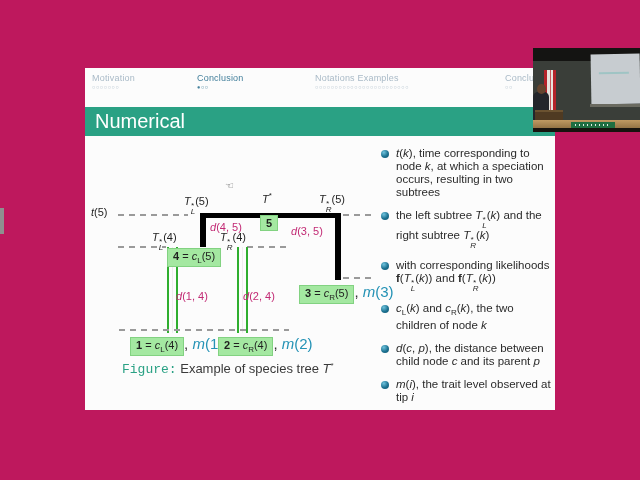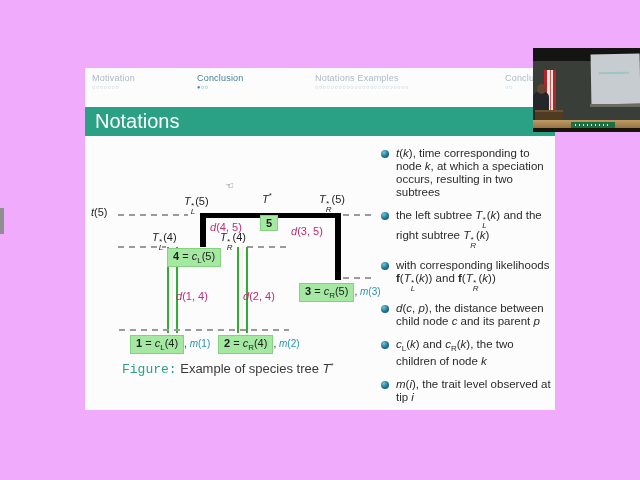--- a/index.html
+++ b/index.html
@@ -1,16 +1,16 @@
 <!DOCTYPE html>
 <html><head>
 <meta charset="utf-8">
 <style>
   html,body{margin:0;padding:0;background:#000;}
-  .stage{position:relative;width:640px;height:480px;background:#f0abfc;overflow:hidden;
+  .stage{position:relative;width:640px;height:480px;background:#be185d;overflow:hidden;
          font-family:"Liberation Sans",sans-serif;color:#222;}
   
   .slide{position:absolute;left:85px;top:68px;width:470px;height:342px;background:#fcfcfc;overflow:hidden;}
   
   .nav-item{position:absolute;top:5px;}
   .nav-label{font-size:9px;color:#a9bac7;letter-spacing:0.2px;}
   .nav-dots{font-size:5.5px;letter-spacing:0.6px;color:#b4c3ce;margin-top:1px;}
   .nav-item.active .nav-label{color:#44809c;}
   .nav-item.active .nav-dots{color:#44809c;}
   
@@ -21,21 +21,21 @@
   .dash{position:absolute;height:2px;
         background:repeating-linear-gradient(90deg,#9a9a9a 0 6px,transparent 6px 11px);}
   .thick{position:absolute;background:#000;}
   .gl{position:absolute;width:7px;border-left:2px solid #2fae2f;border-right:2px solid #2fae2f;
       background:linear-gradient(#eee,#eee) center/1px 100% no-repeat;}
   .tlabel{position:absolute;font-size:11px;color:#1f1f1f;white-space:nowrap;}
   .dlabel{position:absolute;font-size:11px;color:#c22a74;white-space:nowrap;}
   .gbox{display:inline-block;background:#a4e8a1;border:1px solid rgba(70,170,70,.35);
         padding:1px 5px;font-size:11px;color:#1f1f1f;white-space:nowrap;}
   .brow{position:absolute;white-space:nowrap;font-size:11px;}
-  .mlab{color:#2492b5;font-size:10px;}
+  .mlab{color:#2492b5;font-size:15px;}
   .cm{color:#333;}
   .cursor{position:absolute;font-size:10px;color:#666;}
   .caption{position:absolute;font-size:13px;color:#3a3a3a;white-space:nowrap;}
   .caption .fig{color:#2aa184;font-family:Liberation Mono, monospace;}
   
   i{font-style:italic;}
   sub{font-size:8px;}
   sup{font-size:8px;}
   .ss{display:inline-flex;flex-direction:column;align-items:flex-start;font-size:8px;
       line-height:6px;vertical-align:-3px;font-style:italic;}
@@ -81,21 +81,21 @@
     <div class="nav-item" style="left:230px">
       <div class="nav-label">Notations Examples</div>
       <div class="nav-dots">○○○○○○○○○○○○○○○○○○○○○○○○</div>
     </div>
     <div class="nav-item" style="left:420px">
       <div class="nav-label">Conclusion</div>
       <div class="nav-dots">○○</div>
     </div>
 
     <div class="band">
-      <div class="title">Notations</div>
+      <div class="title">Numerical</div>
     </div>
 
     <div class="diagram">
       <span class="tlabel" style="left:6px;top:138px"><i>t</i>(5)</span>
       <div class="dash" style="left:33px;top:146px;width:70px"></div>
       <div class="dash" style="left:258px;top:146px;width:30px"></div>
 
       <span class="cursor" style="left:140px;top:112px">☜</span>
       <span class="tlabel" style="left:99px;top:127px"><i>T</i><span class="ss">
             <span>*</span>
@@ -164,25 +164,25 @@
         <span class="btext">with corresponding likelihoods <b>f</b>(<i>T</i><span class="ss">
               <span>*</span>
               <span>L</span>
             </span>(<i>k</i>)) and <b>f</b>(<i>T</i><span class="ss">
               <span>*</span>
               <span>R</span>
             </span>(<i>k</i>))</span>
       </div>
       <div class="bullet-item">
         <span class="bdot"></span>
+        <span class="btext"><i>c</i><sub>L</sub>(<i>k</i>) and <i>c</i><sub>R</sub>(<i>k</i>), the two children of node <i>k</i></span>
+      </div>
+      <div class="bullet-item">
+        <span class="bdot"></span>
         <span class="btext"><i>d</i>(<i>c</i>, <i>p</i>), the distance between child node <i>c</i> and its parent <i>p</i></span>
-      </div>
-      <div class="bullet-item">
-        <span class="bdot"></span>
-        <span class="btext"><i>c</i><sub>L</sub>(<i>k</i>) and <i>c</i><sub>R</sub>(<i>k</i>), the two children of node <i>k</i></span>
       </div>
       <div class="bullet-item">
         <span class="bdot"></span>
         <span class="btext"><i>m</i>(<i>i</i>), the trait level observed at tip <i>i</i></span>
       </div>
     </div>
   </div>
 
   <div class="webcam">
     <div class="wc-board"></div>

